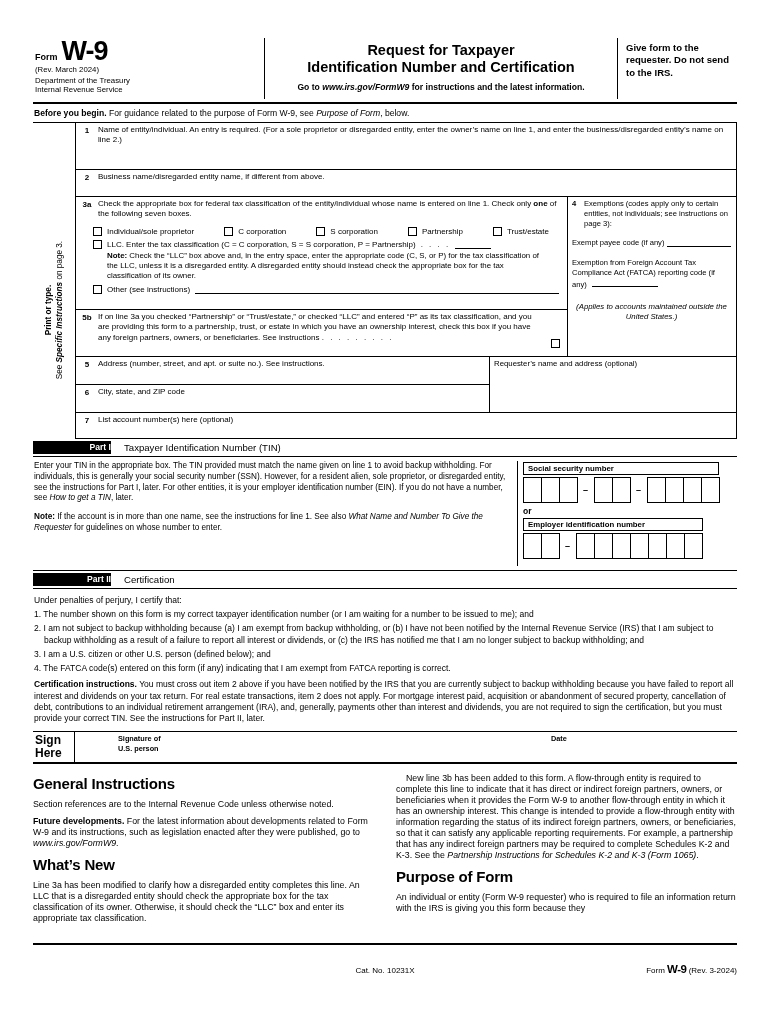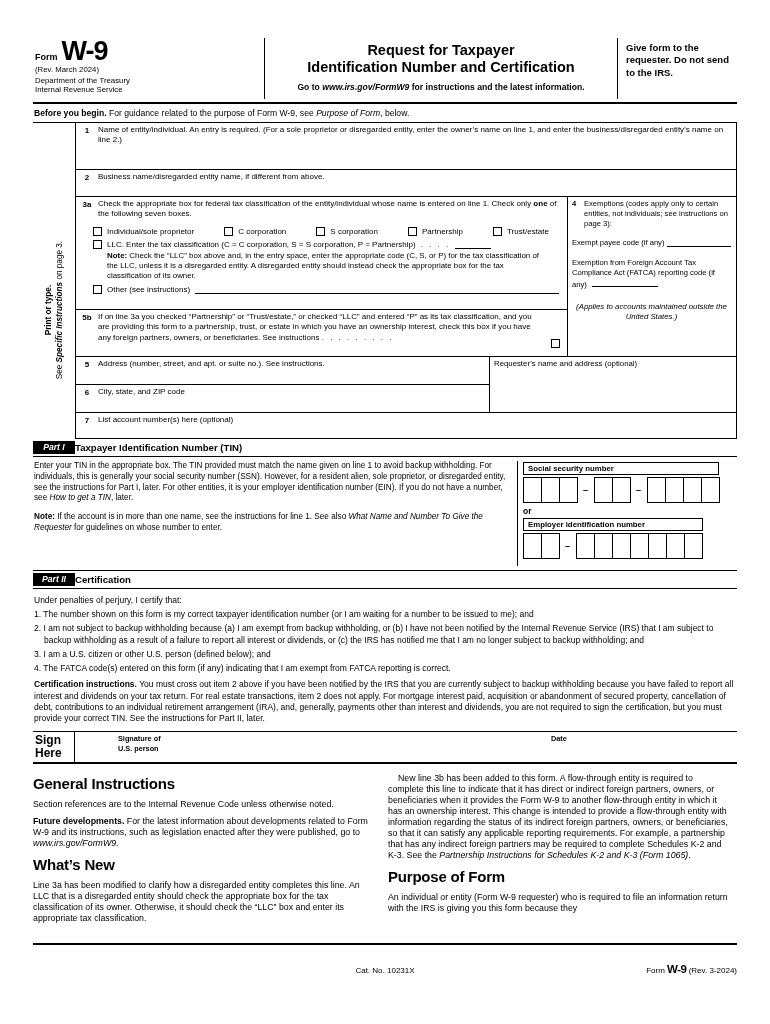--- a/index.html
+++ b/index.html
@@ -75,22 +75,22 @@
 
   .x4-first { display: flex; }
   .x4-num { width: 12px; flex: none; font-weight: bold; }
   .exempt-row { display: flex; align-items: flex-end; margin-top: 9px; }
   .fatca-p { margin-top: 11px; }
   .applies { font-style: italic; text-align: center; margin-top: 12px; font-size: 7.8px; }
 
   
   .pt-hdr { display: flex; align-items: center; border-bottom: 1.5px solid #000; padding: 2px 0 2px 0; }
   .pt-tab { background: #000; color: #fff; font-weight: bold; font-size: 8.6px;
-            width: 42px; text-align: center; padding: 1px 0 2px; flex: none; font-style: italic; }
-  .pt-title { font-weight: bold; font-size: 9.6px; }
+            width: 78px; text-align: right; padding: 1px 0 2px; flex: none; }
+  .pt-title { font-weight: normal; font-size: 9.6px; margin-left: 13px; }
 
   
   .p1-body { display: flex; border-bottom: 1.5px solid #000; min-height: 114px; padding: 4px 0 4px 1px; }
   .p1-text { width: 483px; flex: none; font-size: 8.2px; line-height: 1.32; padding-right: 10px; }
   .p1-note { margin-top: 8px; }
   .p1-boxes { flex: 1; border-left: 1px solid #000; padding: 1px 0 0 5px; }
   .tin-label { border: 1px solid #000; font-weight: bold; font-size: 7.8px; padding: 1px 4px; width: 196px; }
   .tin-label.ein { width: 180px; }
   .box-row { display: flex; align-items: center; margin-top: 2px; }
   .tbox { width: 19px; height: 26px; border: 1px solid #000; margin-right: -1px; }
@@ -104,21 +104,21 @@
   .cert-p { margin-top: 5px !important; }
 
   
   .sign-row { display: flex; border-top: 1px solid #000; border-bottom: 2.5px solid #000; min-height: 33px; gap: 32px; }
   .sign-left { width: 42px; flex: none; border-right: 1px solid #000; font-size: 12px;
                font-weight: bold; line-height: 1.1; padding: 2px 0 0 2px; }
   .sign-sig { width: 412px; flex: none; font-size: 7.3px; font-weight: bold; line-height: 1.3; padding: 2px 0 0 11px; }
   .sign-date { font-size: 7.3px; font-weight: bold; padding-top: 2px; }
 
   
-  .gi { display: flex; gap: 14px; margin-top: 9px; min-height: 170px; }
+  .gi { display: flex; gap: 22px; margin-top: 9px; min-height: 170px; }
   .gi-col { width: 341px; flex: none; font-size: 8.8px; line-height: 1.24; }
   .gi h2 { font-size: 15px; font-weight: bold; margin: 2px 0 5px; letter-spacing: -.2px; }
   .gi h2.sub { margin-top: 8px; }
   .gi p { margin: 0 0 6px; }
   .indent-first { text-indent: 10px; }
 
   
   .footer { border-top: 2px solid #000; margin-top: 0; padding-top: 18px;
             display: flex; align-items: baseline; font-size: 8px; }
   .f-spacer { flex: 1; }

